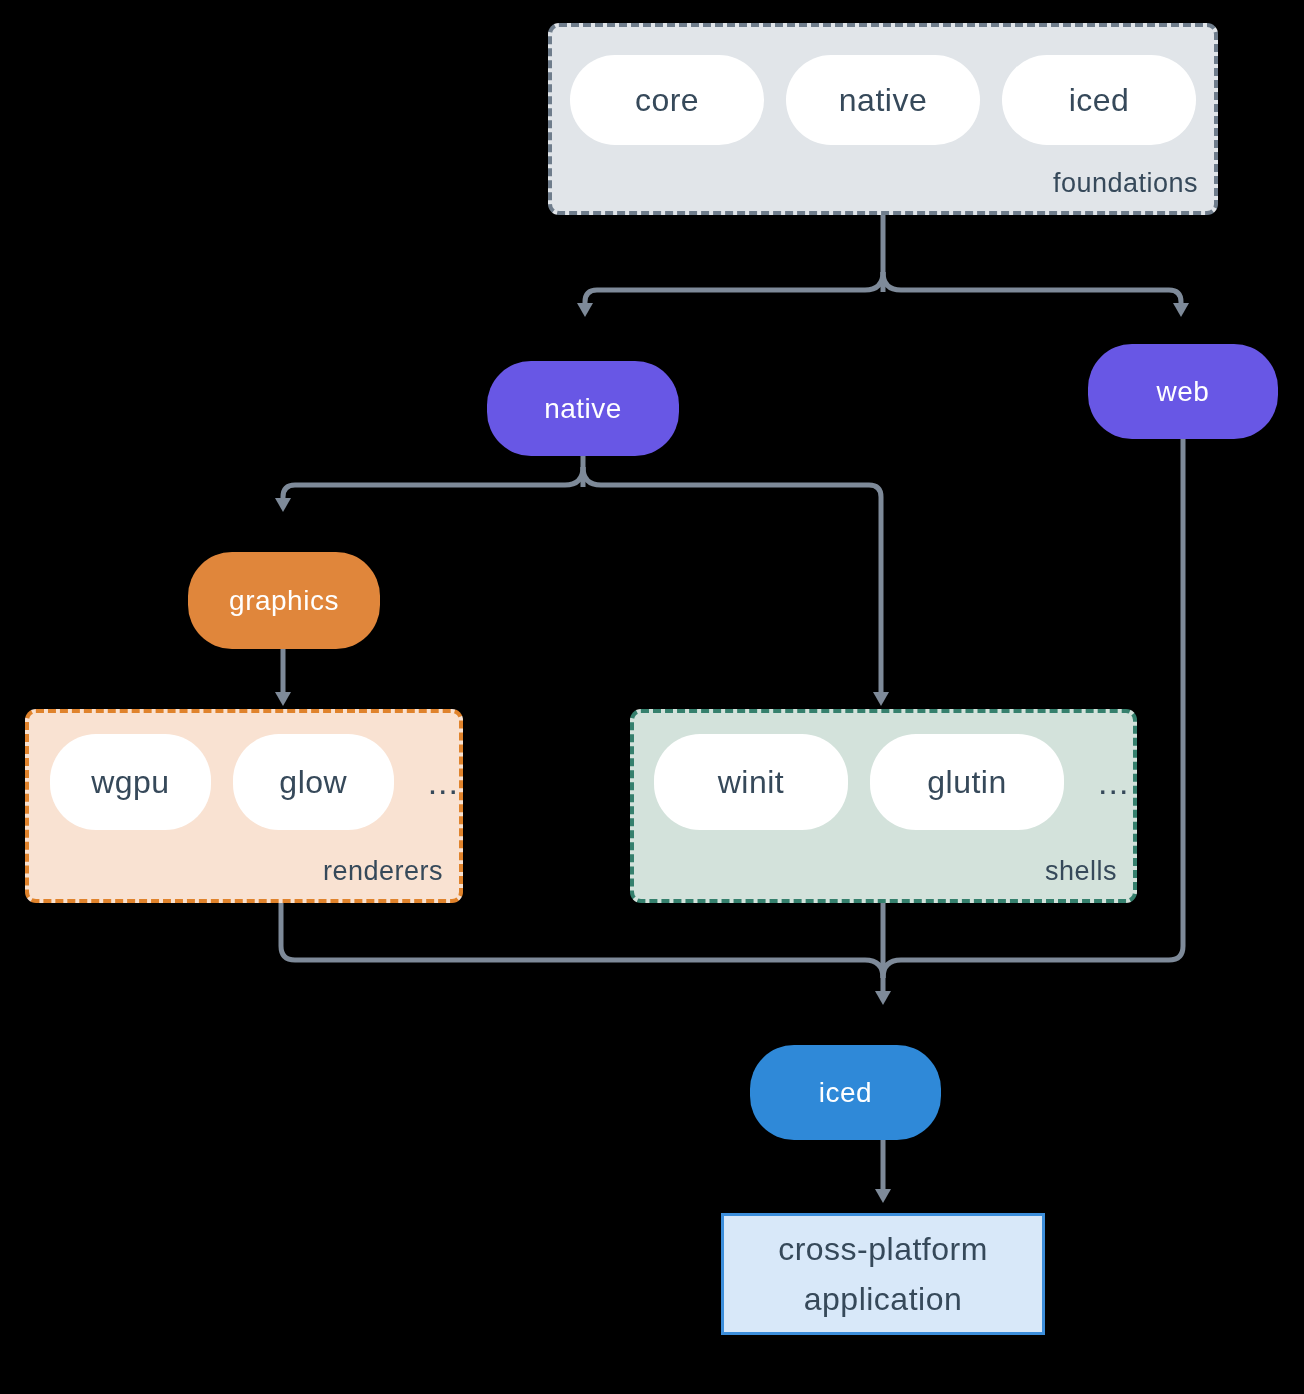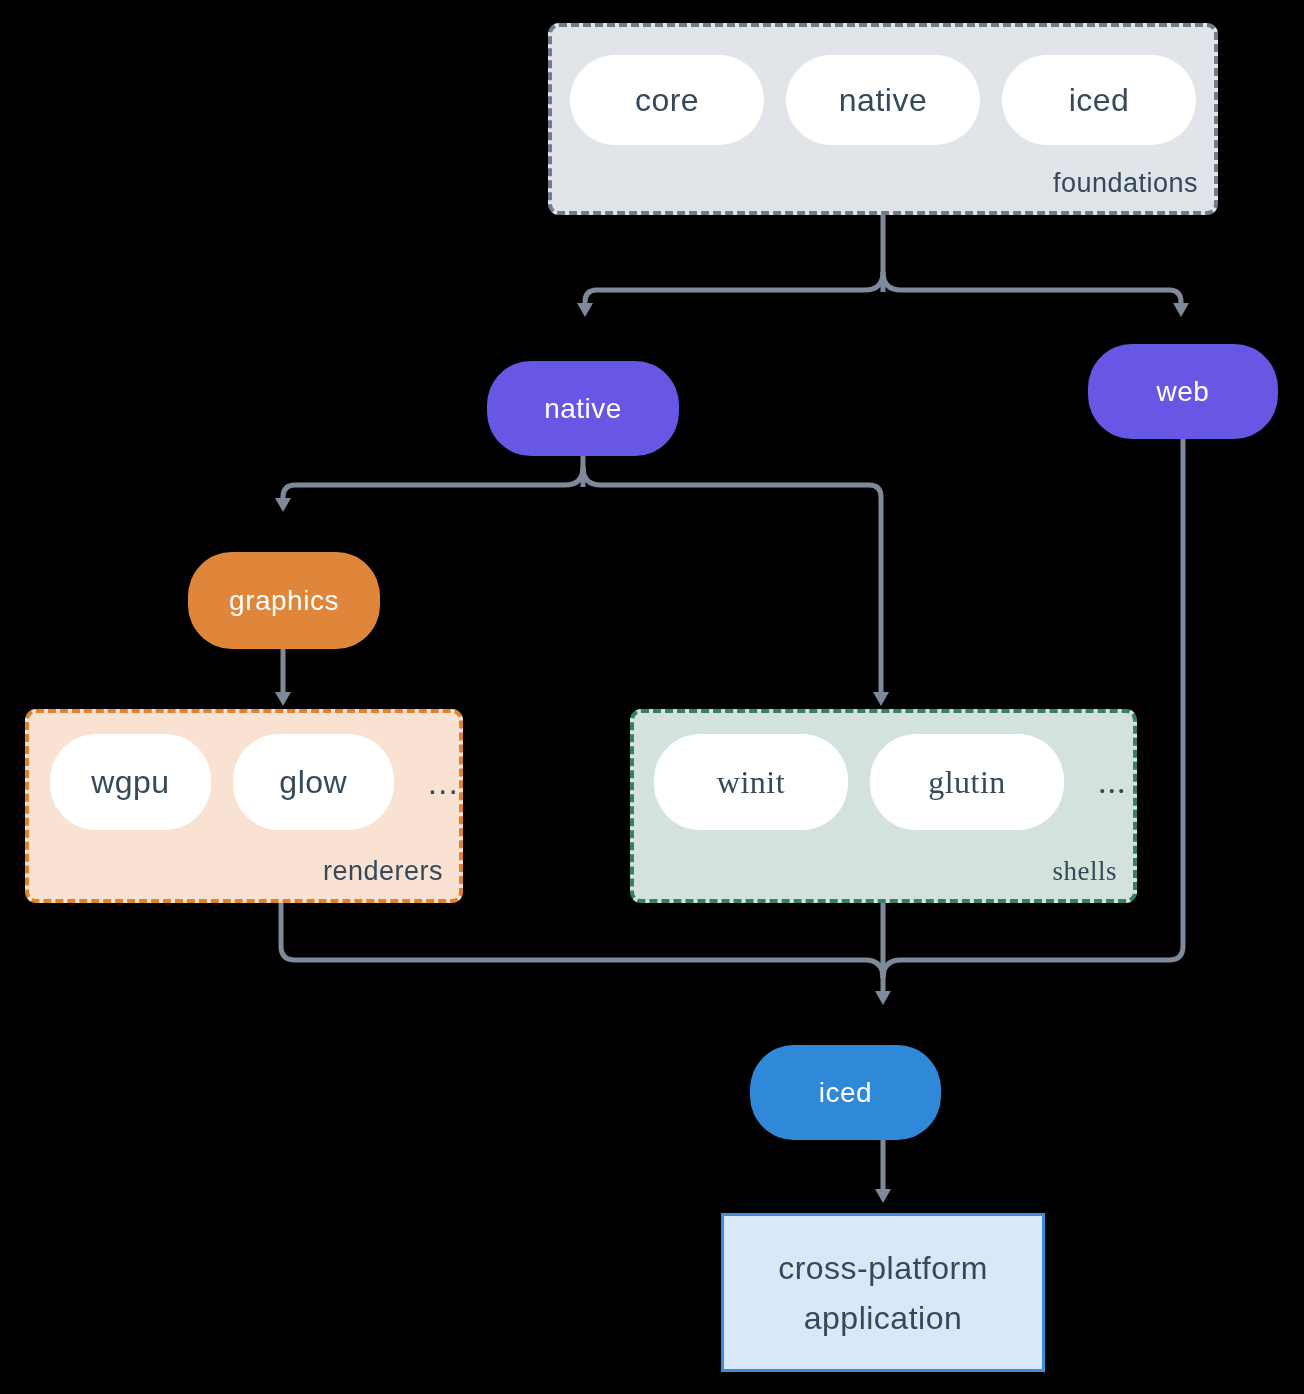--- a/index.html
+++ b/index.html
@@ -55,21 +55,20 @@
     left: 25px; top: 709px; width: 438px; height: 194px;
     background: var(--renderers-fill);
     border: 4px dashed var(--renderers-border);
     padding: 21px 0 0 21px;
   }
   #shells-box {
     left: 630px; top: 709px; width: 507px; height: 194px;
     background: var(--shells-fill);
     border: 4px dashed var(--shells-border);
     padding: 21px 0 0 20px;
-    font-family: Liberation Serif, serif;
   }
   .pill-row { display: flex; align-items: center; gap: 22px; }
   .pill {
     display: flex; align-items: center; justify-content: center;
     box-sizing: border-box;
     font-size: 32px;
     letter-spacing: 0.5px;
   }
   .white-pill {
     width: 194px; height: 90px;
@@ -93,21 +92,21 @@
     font-size: 28px;
     letter-spacing: 0.5px;
     margin-top: 36px;
   }
   #node-native   { left: 487px; top: 325px; background: var(--purple); }
   #node-web      { left: 1088px; top: 308px; width: 190px; background: var(--purple); }
   #node-graphics { left: 188px; top: 516px; width: 192px; height: 97px; background: var(--orange); }
   #node-iced     { left: 750px; top: 1009px; width: 191px; background: var(--blue); }
   #node-application {
     position: absolute;
-    left: 721px; top: 1213px; width: 324px; height: 159px;
+    left: 721px; top: 1213px; width: 324px; height: 122px;
     box-sizing: border-box;
     background: var(--application-fill);
     border: 3px solid var(--application-border);
     display: flex; align-items: center; justify-content: center;
     text-align: center;
     color: var(--node-text-dark);
     font-size: 32px;
     line-height: 50px;
     letter-spacing: 0.5px;
     padding: 0 44px;

